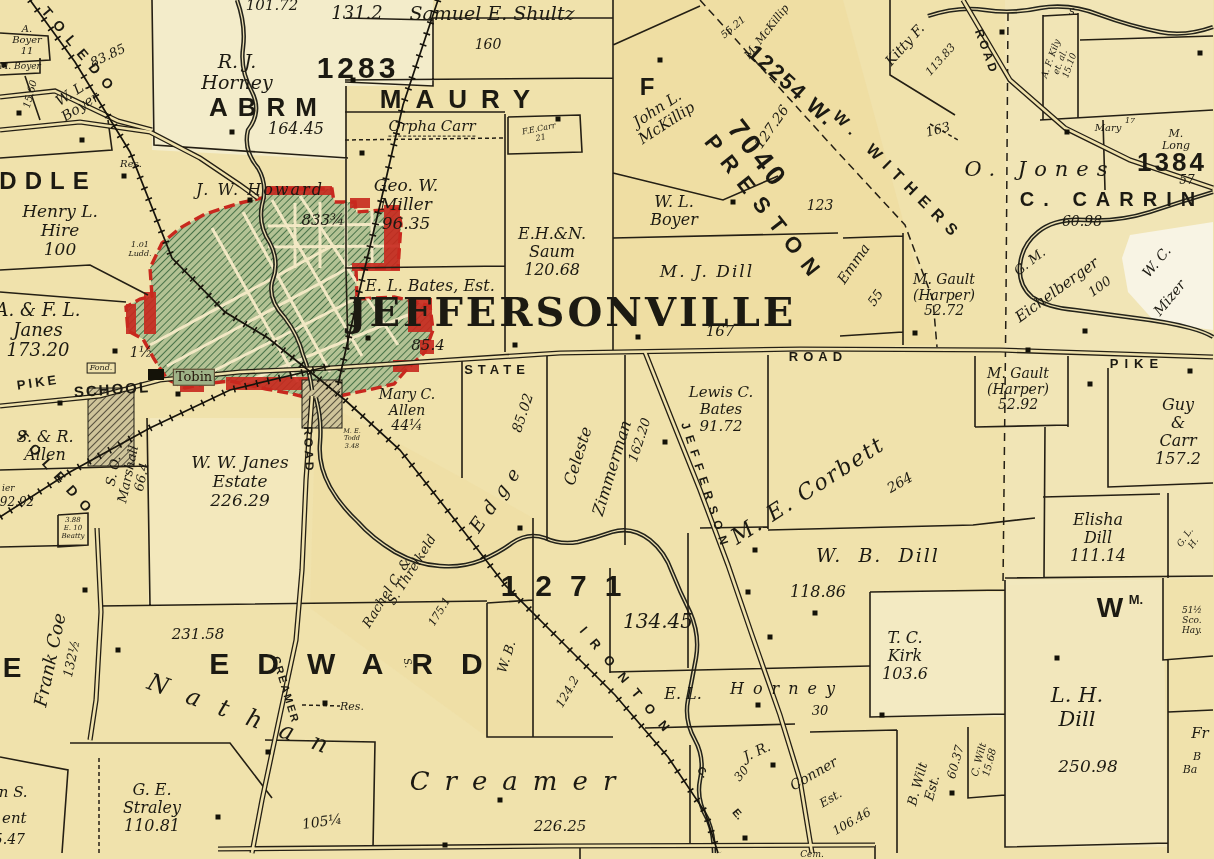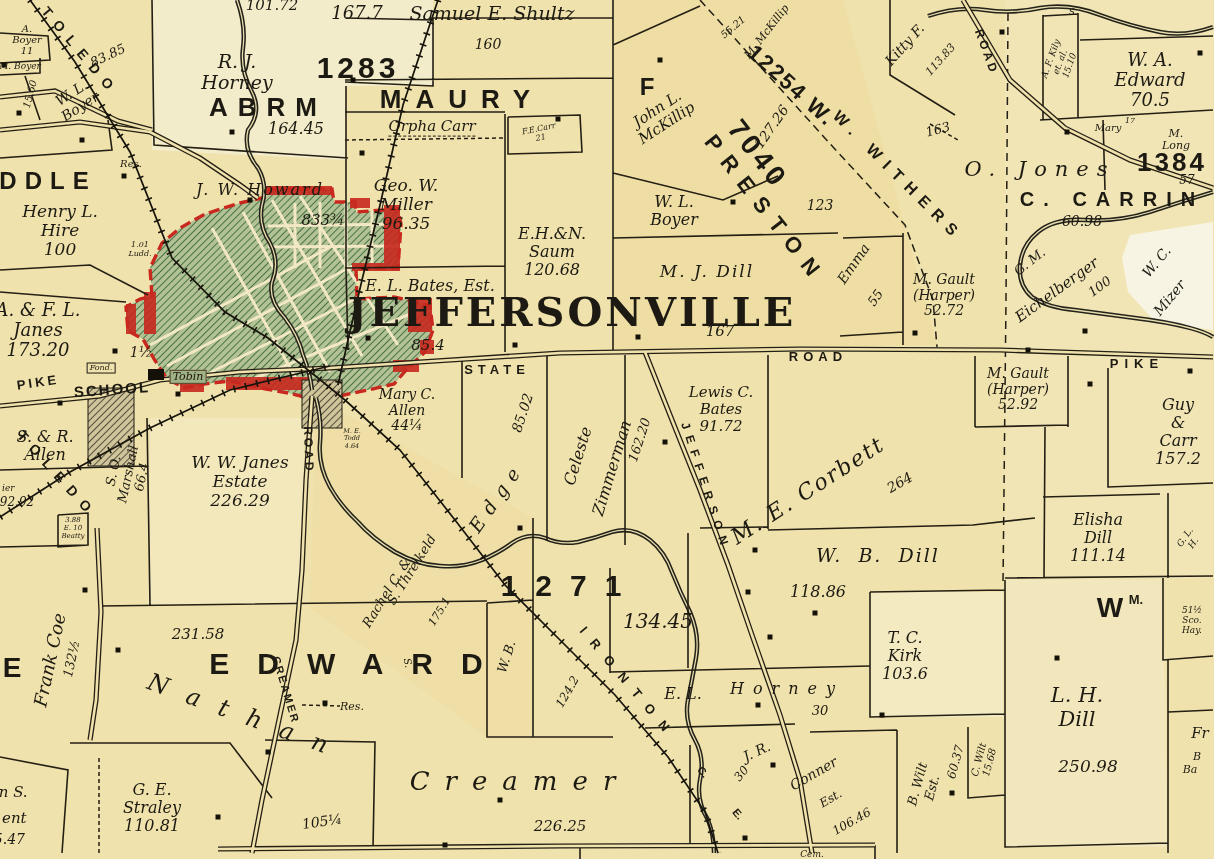--- a/index.html
+++ b/index.html
@@ -196,21 +196,21 @@
 <div class="lb c" style="left:20px;top:66px;font-size:9px">M. Boyer</div>
 <div class="lb n" style="left:30px;top:94px;font-size:10px;transform:translate(-50%,-50%) rotate(-75deg)">15.60</div>
 <div class="lb c" style="left:76px;top:100px;font-size:14px;transform:translate(-50%,-50%) rotate(-33deg)">W. L.
 Boyer</div>
 <div class="lb n" style="left:108px;top:56px;font-size:13px;transform:translate(-50%,-50%) rotate(-25deg)">83.85</div>
 <div class="lb b" style="left:48px;top:181px;font-size:24px;letter-spacing:8px">DDLE</div>
 <div class="lb c" style="left:60px;top:231px;font-size:17px">Henry L.
 Hire
 100</div>
 <div class="lb c" style="left:131px;top:164px;font-size:10px">Res.</div>
-<div class="lb n" style="left:357px;top:13px;font-size:18px">167.7</div>
+<div class="lb n" style="left:357px;top:13px;font-size:18px">131.2</div>
 <div class="lb n" style="left:272px;top:5px;font-size:15px">101.72</div>
 <div class="lb b" style="left:358px;top:68px;font-size:30px;letter-spacing:4px">1283</div>
 <div class="lb c" style="left:237px;top:72px;font-size:19px">R. J.
 Horney</div>
 <div class="lb b" style="left:268px;top:108px;font-size:26px;letter-spacing:10px">ABRM</div>
 <div class="lb n" style="left:296px;top:129px;font-size:16px">164.45</div>
 <div class="lb c" style="left:260px;top:190px;font-size:16px;letter-spacing:2px">J. W. Howard</div>
 <div class="lb n" style="left:323px;top:220px;font-size:15px">833¾</div>
 <div class="lb c" style="left:140px;top:250px;font-size:8px">1.01
 Ludd.</div>
@@ -230,21 +230,21 @@
 <div class="lb c" style="left:430px;top:286px;font-size:16px">E. L. Bates, Est.</div>
 <div class="lb s" style="left:572px;top:312px;font-size:40px;letter-spacing:3px;white-space:nowrap">JEFFERSONVILLE</div>
 <div class="lb n" style="left:428px;top:345px;font-size:15px">85.4</div>
 <div class="lb c" style="left:707px;top:272px;font-size:17px;letter-spacing:2px">M. J. Dill</div>
 <div class="lb n" style="left:720px;top:331px;font-size:15px">167</div>
 <div class="lb b" style="left:497px;top:370px;font-size:13px;letter-spacing:5px">STATE</div>
 <div class="lb b" style="left:818px;top:357px;font-size:13px;letter-spacing:5px">ROAD</div>
 <div class="lb b" style="left:112px;top:390px;font-size:15px;letter-spacing:2px;transform:translate(-50%,-50%) rotate(-4deg)">SCHOOL</div>
 <div class="lb b" style="left:38px;top:383px;font-size:13px;letter-spacing:3px;transform:translate(-50%,-50%) rotate(-8deg)">PIKE</div>
 <div class="lb c bx" style="left:101px;top:368px;font-size:8px">Fond.</div>
-<div class="lb gbx" style="left:188px;top:377px;font-size:11px;font-style:italic">Tobin</div>
+<div class="lb gbx" style="left:194px;top:377px;font-size:13px;">Tobin</div>
 <div class="lb c" style="left:38px;top:330px;font-size:18px">A. &amp; F. L.
 Janes
 173.20</div>
 <div class="lb c" style="left:45px;top:446px;font-size:16px">S. &amp; R.
 Allen</div>
 <div class="lb c lba" style="left:2px;top:483px;font-size:9px">ier</div>
 <div class="lb n" style="left:17px;top:503px;font-size:12px">92.92</div>
 <div class="lb c" style="left:128px;top:474px;font-size:13px;transform:translate(-50%,-50%) rotate(-78deg)">S. O.
 Marshall
 66.4</div>
@@ -254,21 +254,21 @@
 <div class="lb b" style="left:308px;top:450px;font-size:12px;letter-spacing:3px;transform:translate(-50%,-50%) rotate(88deg)">ROAD</div>
 <div class="lb b" style="left:286px;top:690px;font-size:11px;letter-spacing:2px;transform:translate(-50%,-50%) rotate(73deg)">CREAMER</div>
 <div class="lb c" style="left:73px;top:529px;font-size:7px">3.88
 E. 10
 Beatty</div>
 <div class="lb c" style="left:407px;top:411px;font-size:14px">Mary C.
 Allen
 44¼</div>
 <div class="lb c" style="left:352px;top:439px;font-size:6.5px">M. E.
 Todd
-4.64</div>
+3.48</div>
 <div class="lb c" style="left:387px;top:593px;font-size:13px;transform:translate(-50%,-50%) rotate(-58deg)">Rachel C. &amp;</div>
 <div class="lb c" style="left:412px;top:570px;font-size:13px;transform:translate(-50%,-50%) rotate(-58deg)">S. Threlkeld</div>
 <div class="lb n" style="left:440px;top:612px;font-size:11px;transform:translate(-50%,-50%) rotate(-58deg)">175.1</div>
 <div class="lb c" style="left:497px;top:497px;font-size:19px;letter-spacing:8px;transform:translate(-50%,-50%) rotate(-55deg)">Edge</div>
 <div class="lb n" style="left:523px;top:413px;font-size:14px;transform:translate(-50%,-50%) rotate(-72deg)">85.02</div>
 <div class="lb c" style="left:578px;top:456px;font-size:16px;transform:translate(-50%,-50%) rotate(-73deg)">Celeste</div>
 <div class="lb c" style="left:612px;top:468px;font-size:16px;transform:translate(-50%,-50%) rotate(-73deg)">Zimmerman</div>
 <div class="lb n" style="left:640px;top:440px;font-size:13px;transform:translate(-50%,-50%) rotate(-72deg)">162.20</div>
 <div class="lb b" style="left:705px;top:487px;font-size:12px;letter-spacing:7px;transform:translate(-50%,-50%) rotate(72deg)">JEFFERSON</div>
 <div class="lb c" style="left:721px;top:409px;font-size:15px">Lewis C.
@@ -348,23 +348,20 @@
 <div class="lb b" style="left:898px;top:176px;font-size:16px;letter-spacing:8px;transform:translate(-50%,-50%) rotate(45deg);white-space:nowrap">W. WITHERS</div>
 <div class="lb b" style="left:791px;top:86px;font-size:22px;letter-spacing:2px;transform:translate(-50%,-50%) rotate(42deg);white-space:nowrap">12254 W.</div>
 <div class="lb n" style="left:733px;top:27px;font-size:10px;transform:translate(-50%,-50%) rotate(-40deg)">55.21</div>
 <div class="lb c" style="left:767px;top:32px;font-size:11px;transform:translate(-50%,-50%) rotate(-52deg);white-space:nowrap">M. McKillip</div>
 <div class="lb c" style="left:905px;top:45px;font-size:14px;transform:translate(-50%,-50%) rotate(-48deg);white-space:nowrap">Kitty F.</div>
 <div class="lb n" style="left:941px;top:60px;font-size:11px;transform:translate(-50%,-50%) rotate(-48deg)">113.83</div>
 <div class="lb b" style="left:986px;top:52px;font-size:12px;letter-spacing:3px;transform:translate(-50%,-50%) rotate(70deg)">ROAD</div>
 <div class="lb c" style="left:1060px;top:62px;font-size:9px;transform:translate(-50%,-50%) rotate(-70deg)">A. F. Kily
 et. al.
 15.10</div>
-<div class="lb c" style="left:1150px;top:80px;font-size:18px">W. A.
-Edward
-70.5</div>
 <div class="lb n" style="left:938px;top:130px;font-size:13px;transform:translate(-50%,-50%) rotate(-15deg)">163</div>
 <div class="lb c" style="left:1108px;top:128px;font-size:10px">Mary</div>
 <div class="lb n" style="left:1130px;top:121px;font-size:8px">17</div>
 <div class="lb c" style="left:1176px;top:140px;font-size:11px">M. Long</div>
 <div class="lb b" style="left:1172px;top:163px;font-size:26px;letter-spacing:3px">1384</div>
 <div class="lb n" style="left:1187px;top:181px;font-size:12px">57</div>
 <div class="lb c" style="left:1040px;top:170px;font-size:21px;letter-spacing:8px;white-space:nowrap">O. Jones</div>
 <div class="lb b" style="left:1112px;top:199px;font-size:20px;letter-spacing:9px;white-space:nowrap">C. CARRIN</div>
 <div class="lb n" style="left:1082px;top:222px;font-size:14px">60.98</div>
 <div class="lb c" style="left:1030px;top:262px;font-size:13px;transform:translate(-50%,-50%) rotate(-38deg)">G. M.</div>

